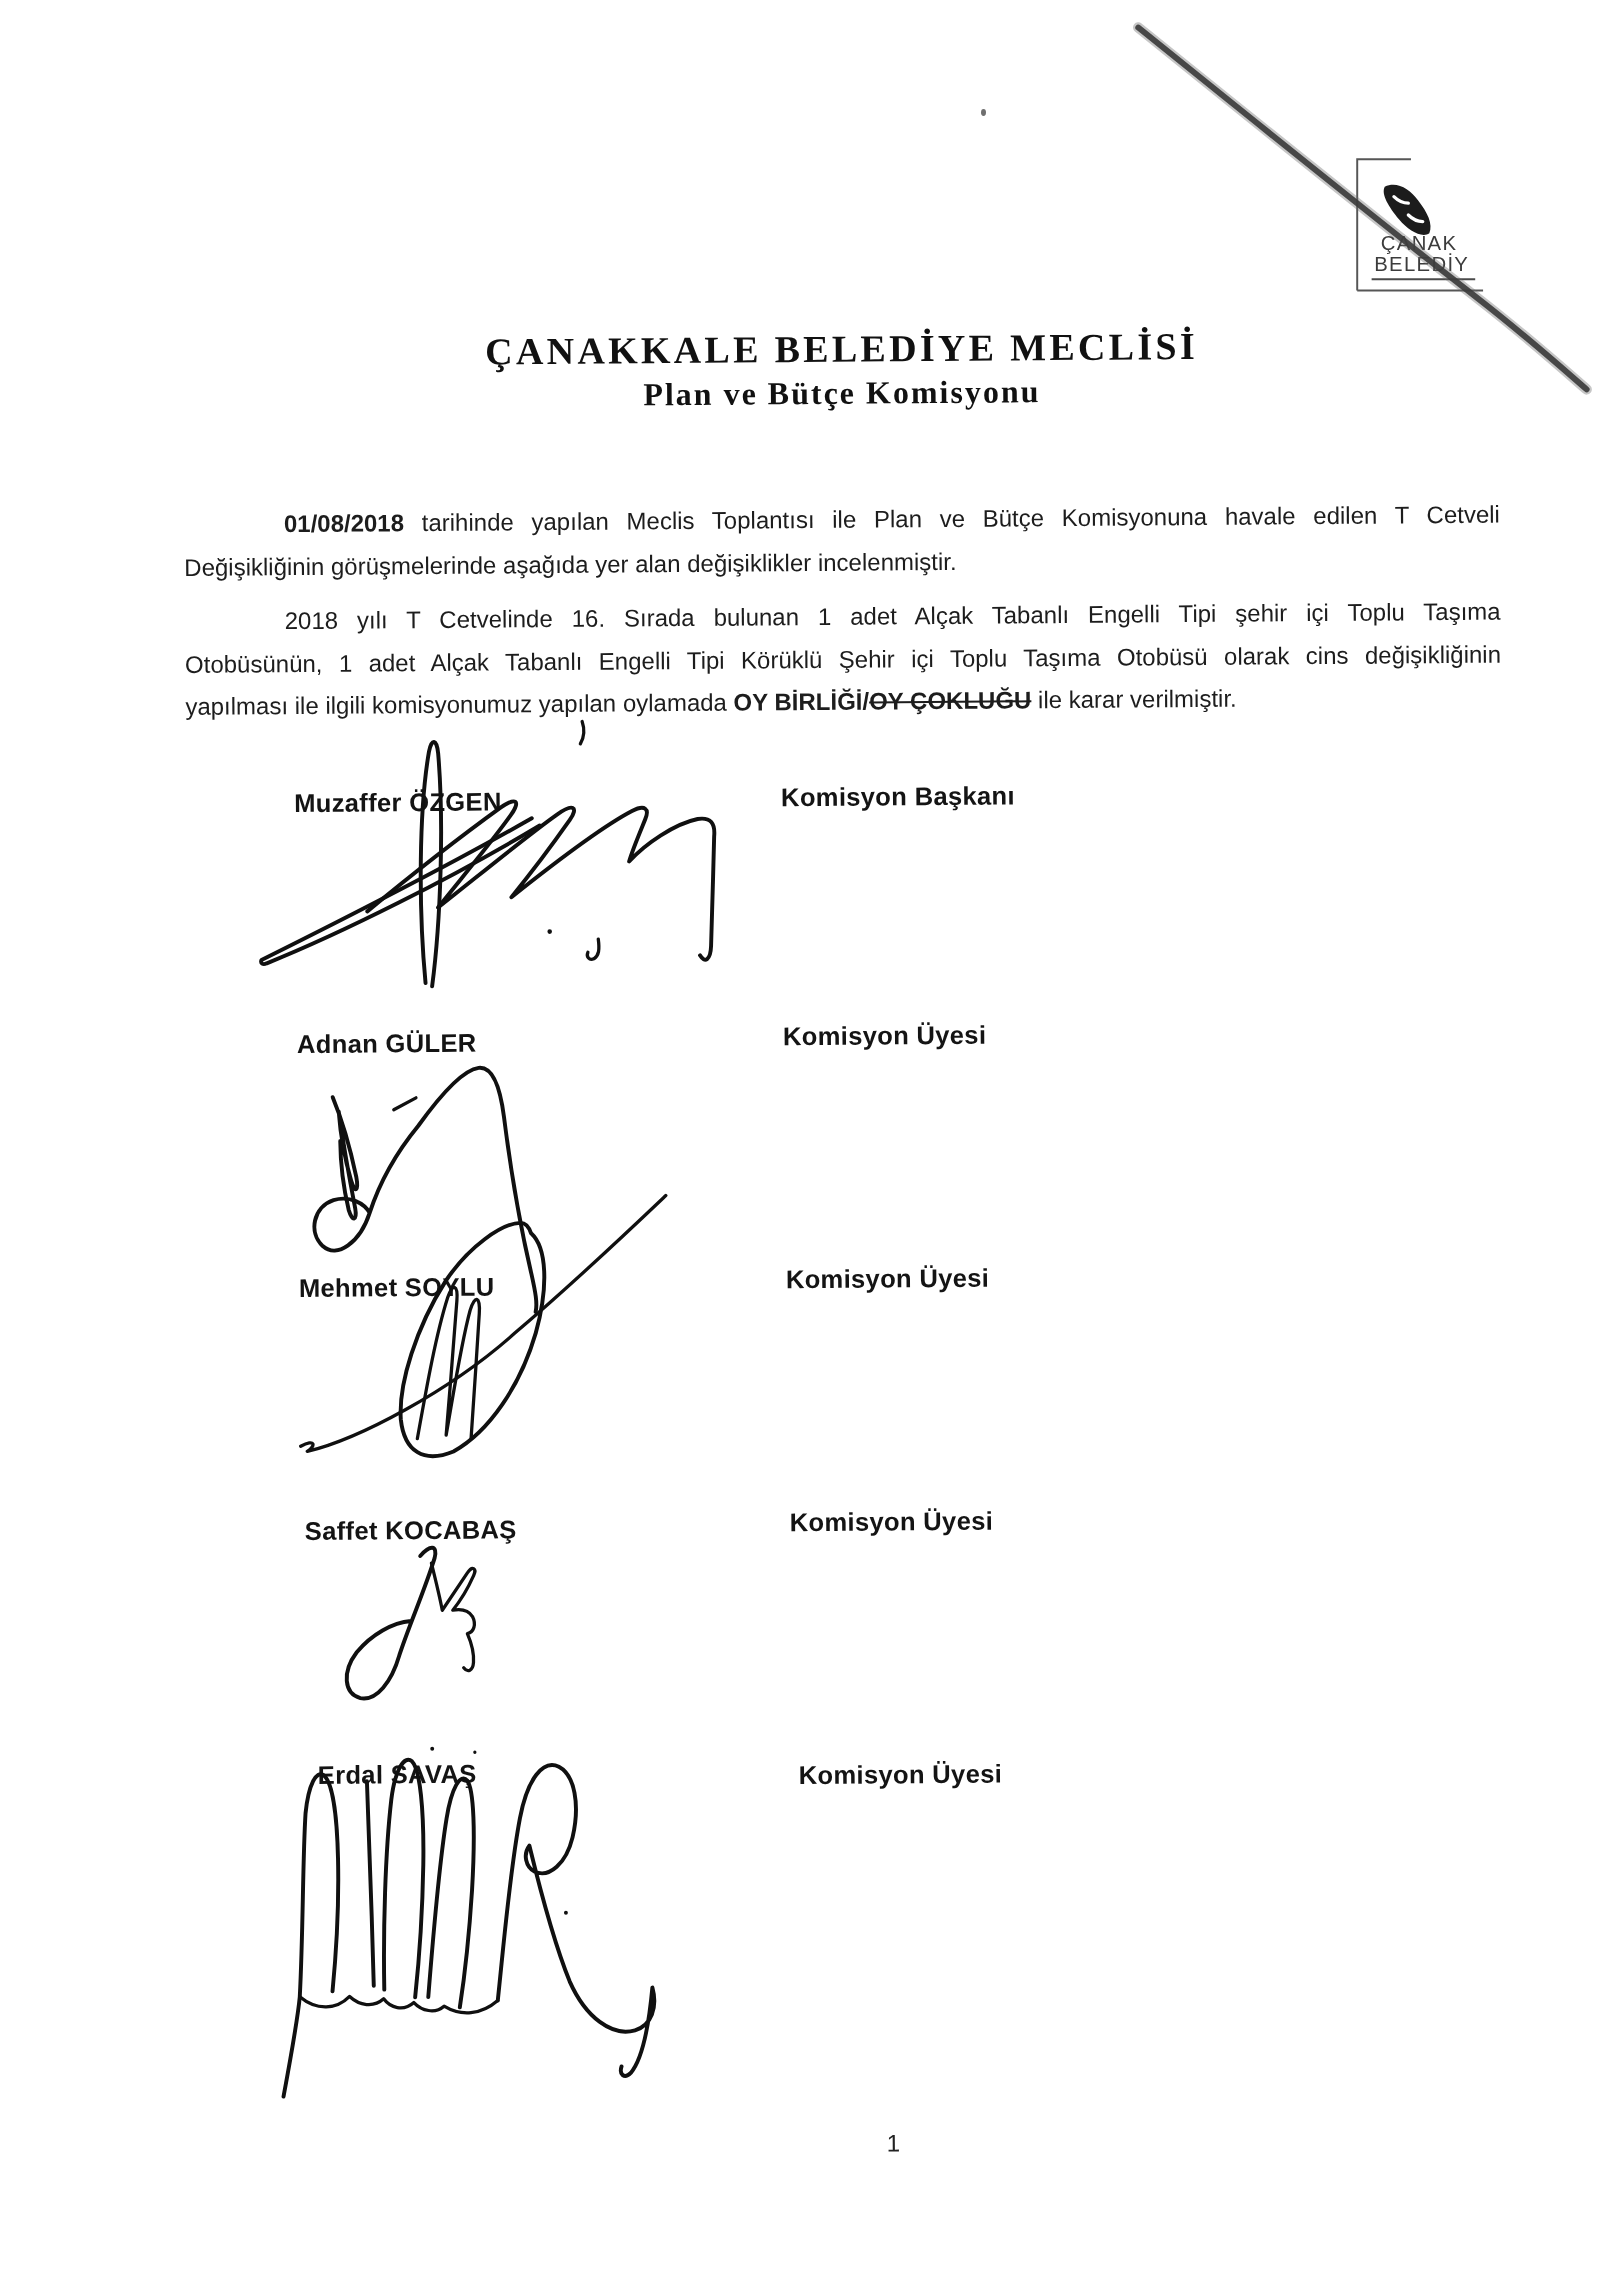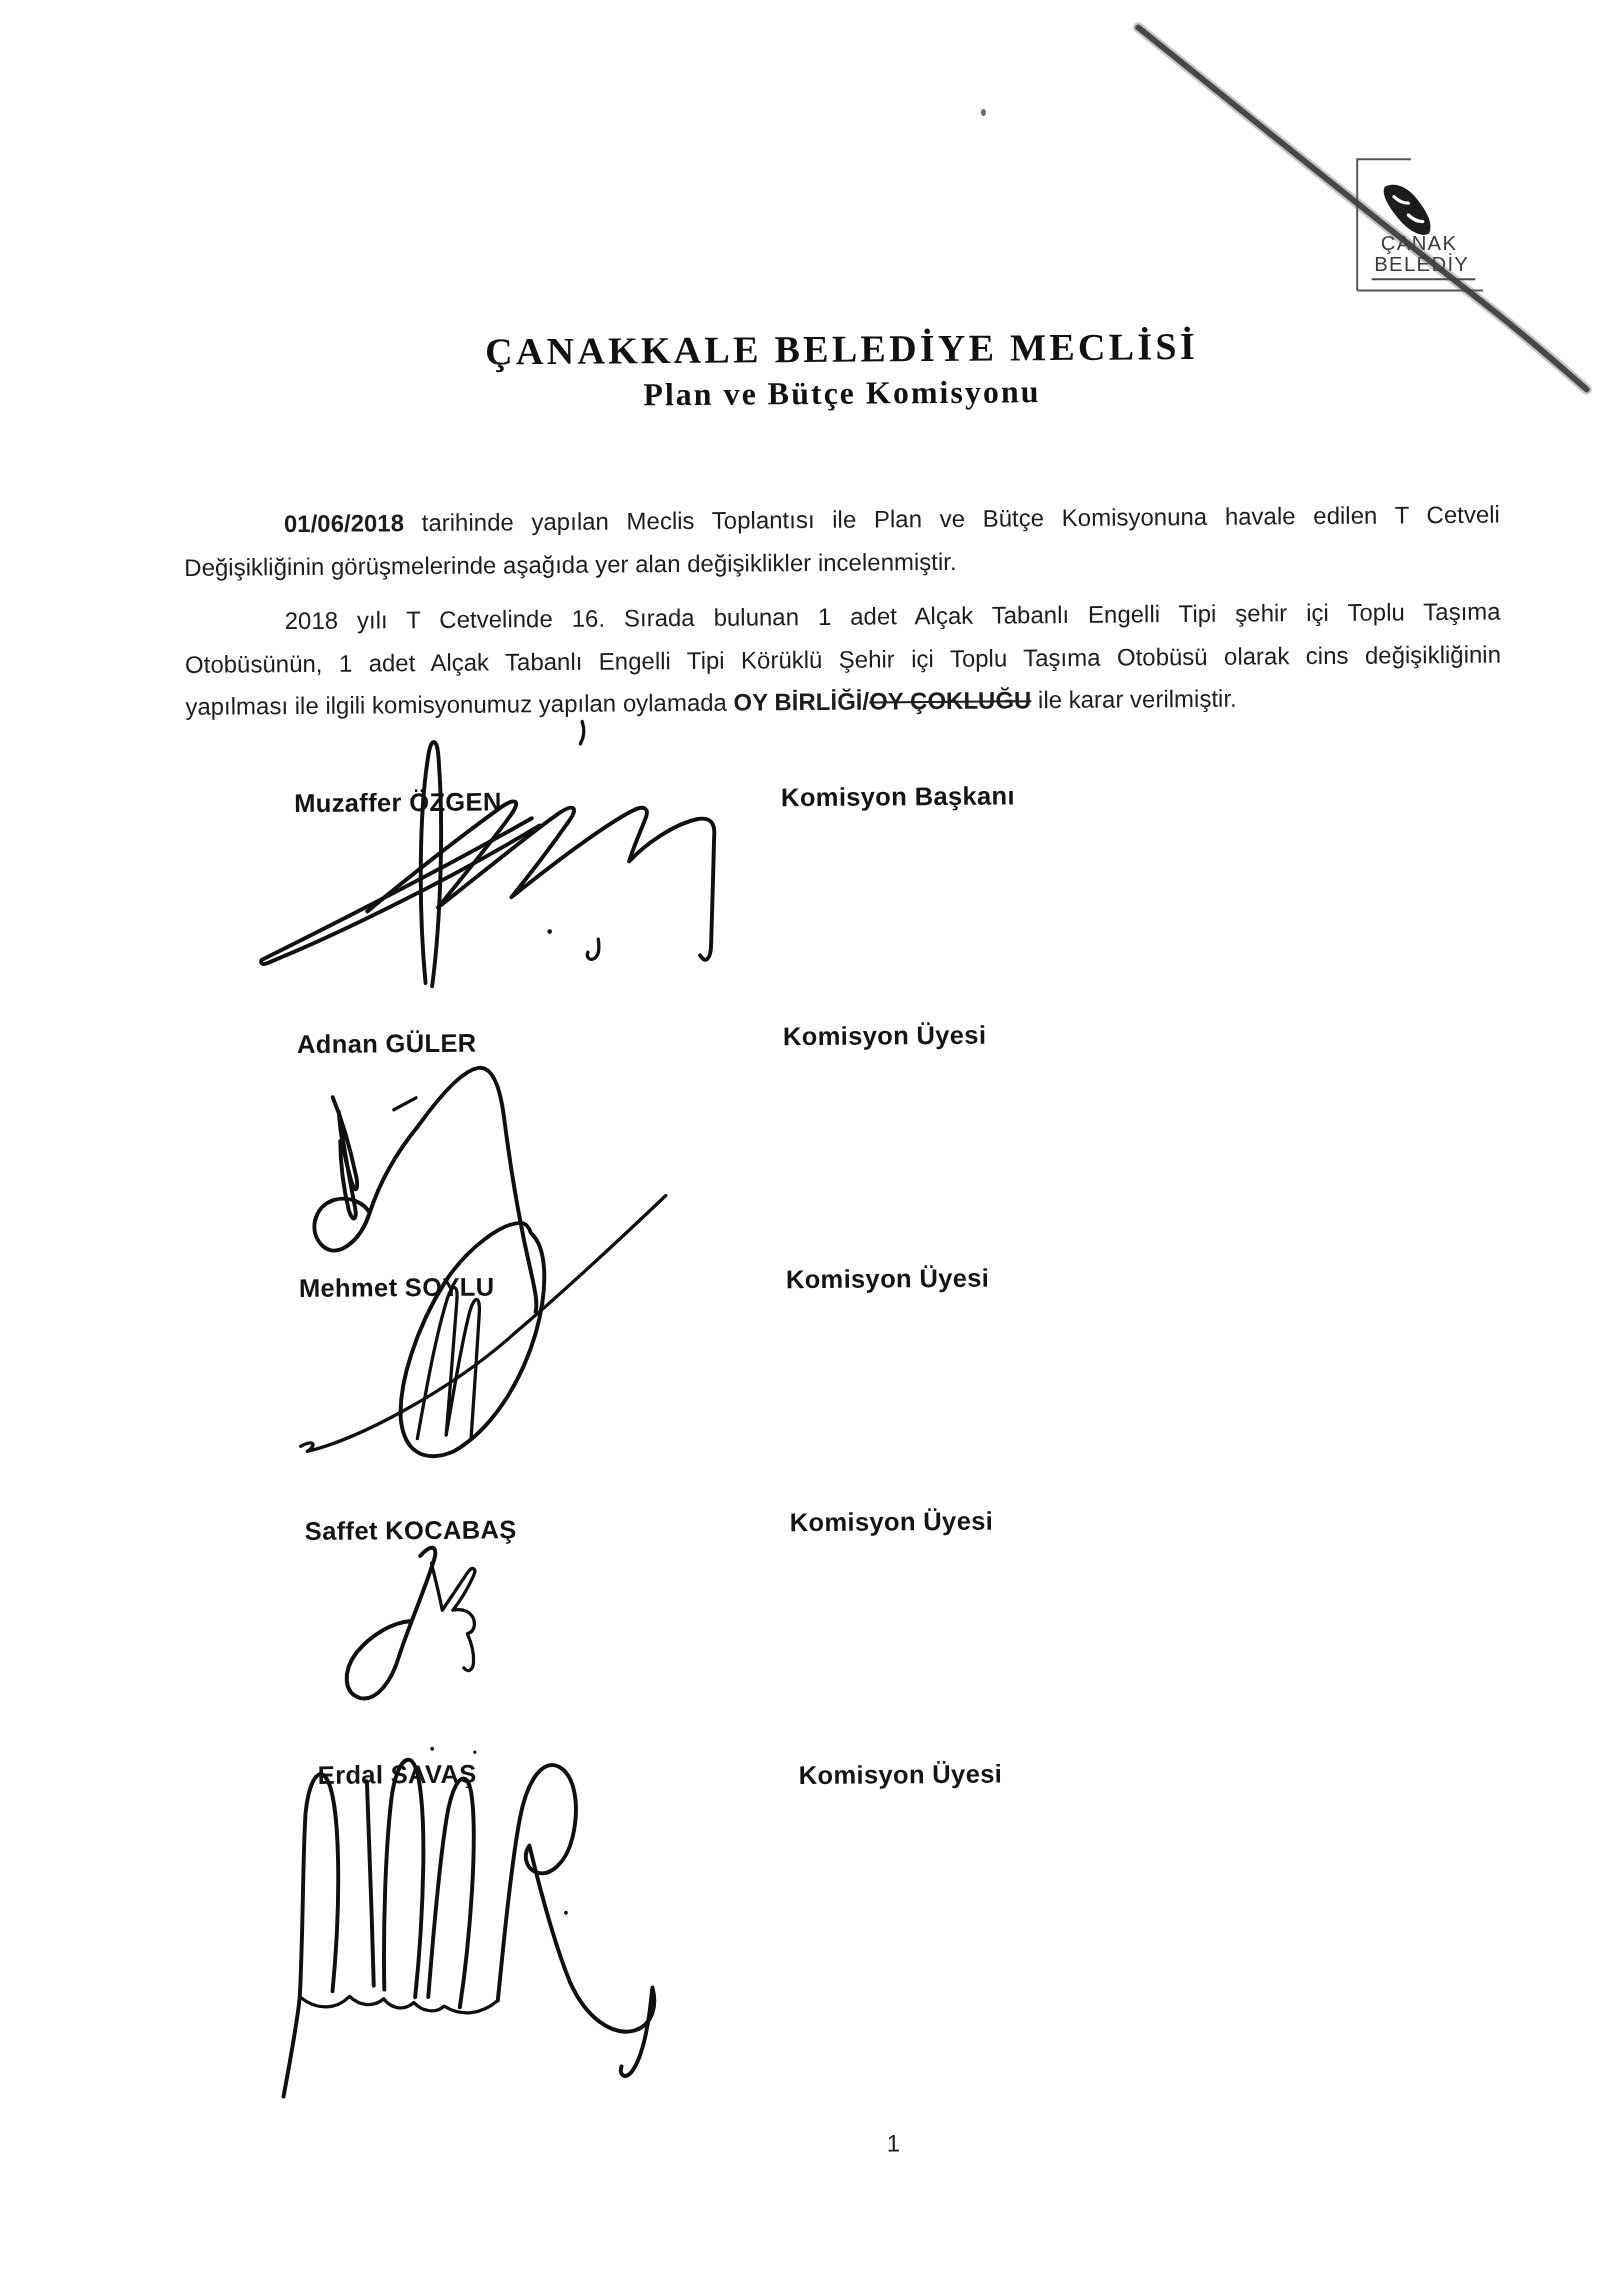--- a/index.html
+++ b/index.html
@@ -51,21 +51,21 @@
 
 <div class="page">
 
   <div class="skew">
 
     <div class="title-wrap">
       <div class="title1">ÇANAKKALE BELEDİYE MECLİSİ</div>
       <div class="title2">Plan ve Bütçe Komisyonu</div>
     </div>
 
-    <div class="line just indent" style="top:506px"><span class="b">01/06/2018</span><span> tarihinde yapılan Meclis Toplantısı ile Plan ve Bütçe Komisyonuna havale edilen T Cetveli</span></div>
+    <div class="line just indent" style="top:506px"><span class="b">01/08/2018</span><span> tarihinde yapılan Meclis Toplantısı ile Plan ve Bütçe Komisyonuna havale edilen T Cetveli</span></div>
     <div class="line" style="top:549px">Değişikliğinin görüşmelerinde aşağıda yer alan değişiklikler incelenmiştir.</div>
 
     <div class="line just indent" style="top:603px">2018 yılı T Cetvelinde 16. Sırada bulunan 1 adet Alçak Tabanlı Engelli Tipi şehir içi Toplu Taşıma</div>
     <div class="line just" style="top:646px">Otobüsünün, 1 adet Alçak Tabanlı Engelli Tipi Körüklü Şehir içi Toplu Taşıma Otobüsü olarak cins değişikliğinin</div>
     <div class="line" style="top:688px"><span>yapılması ile ilgili komisyonumuz yapılan oylamada </span><span class="b">OY BİRLİĞİ/</span><span class="strike">OY ÇOKLUĞU</span><span> ile karar verilmiştir.</span></div>
 
     <div class="sig-name" style="left:295px;top:785px">Muzaffer ÖZGEN</div>
     <div class="sig-role" style="left:782px;top:783px">Komisyon Başkanı</div>
 
     <div class="sig-name" style="left:296px;top:1026px">Adnan GÜLER</div>

